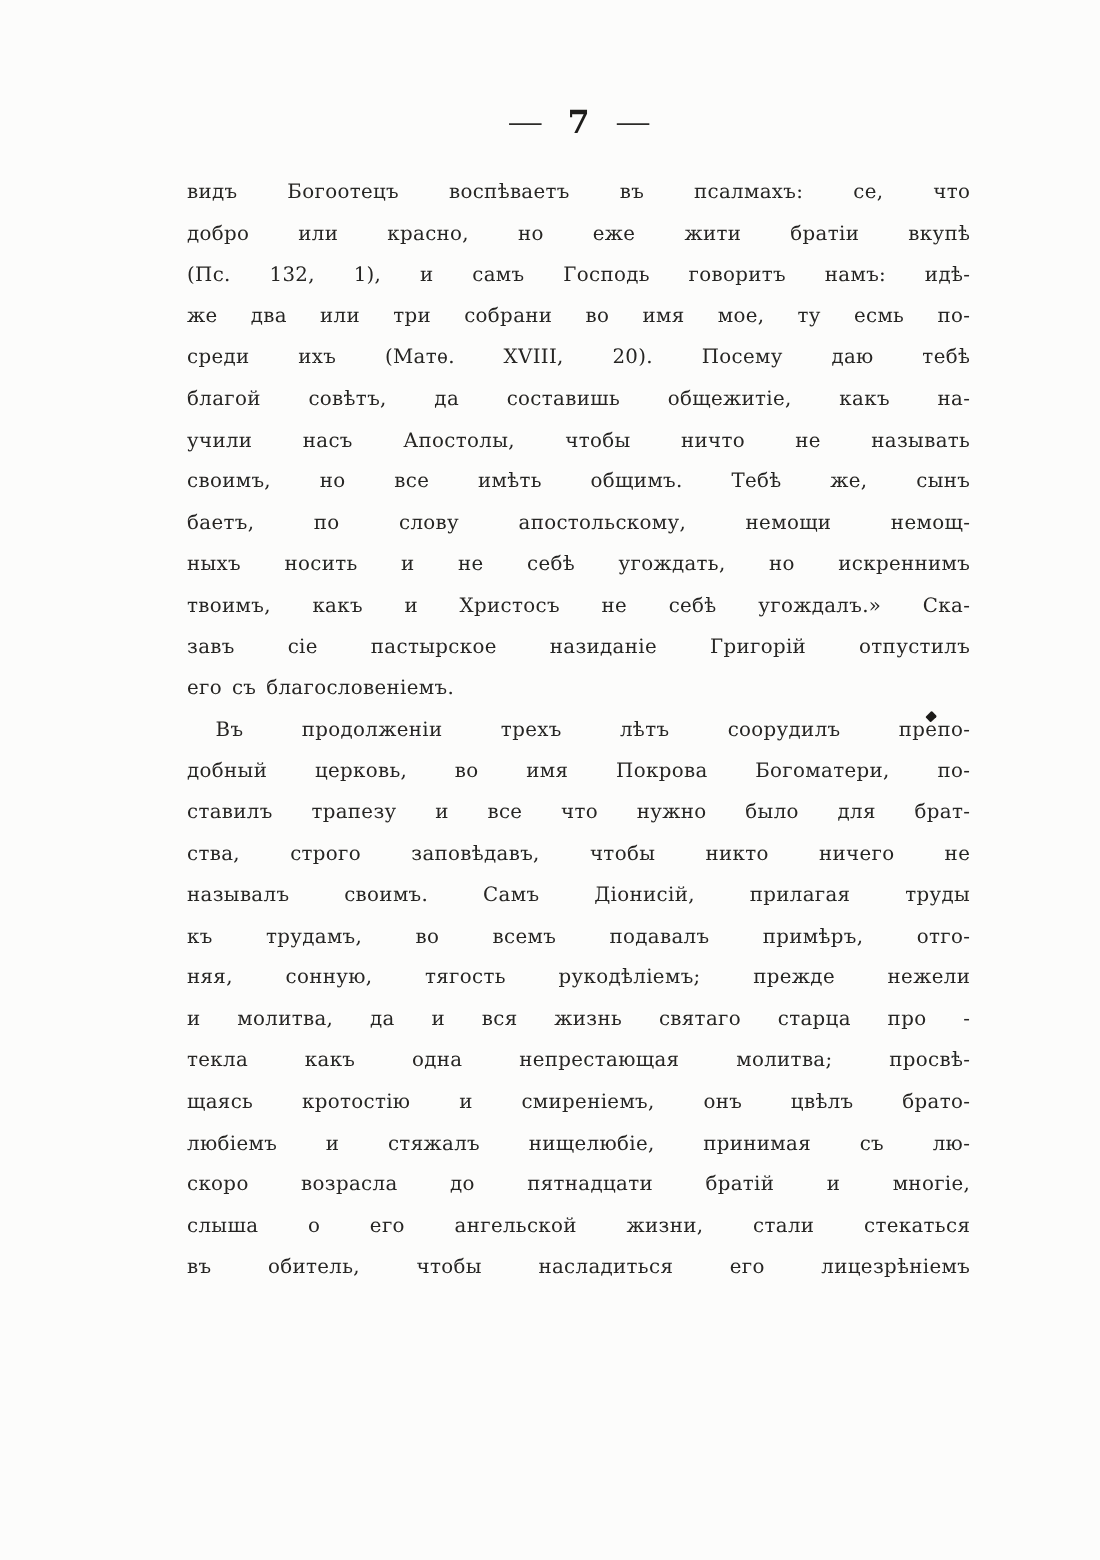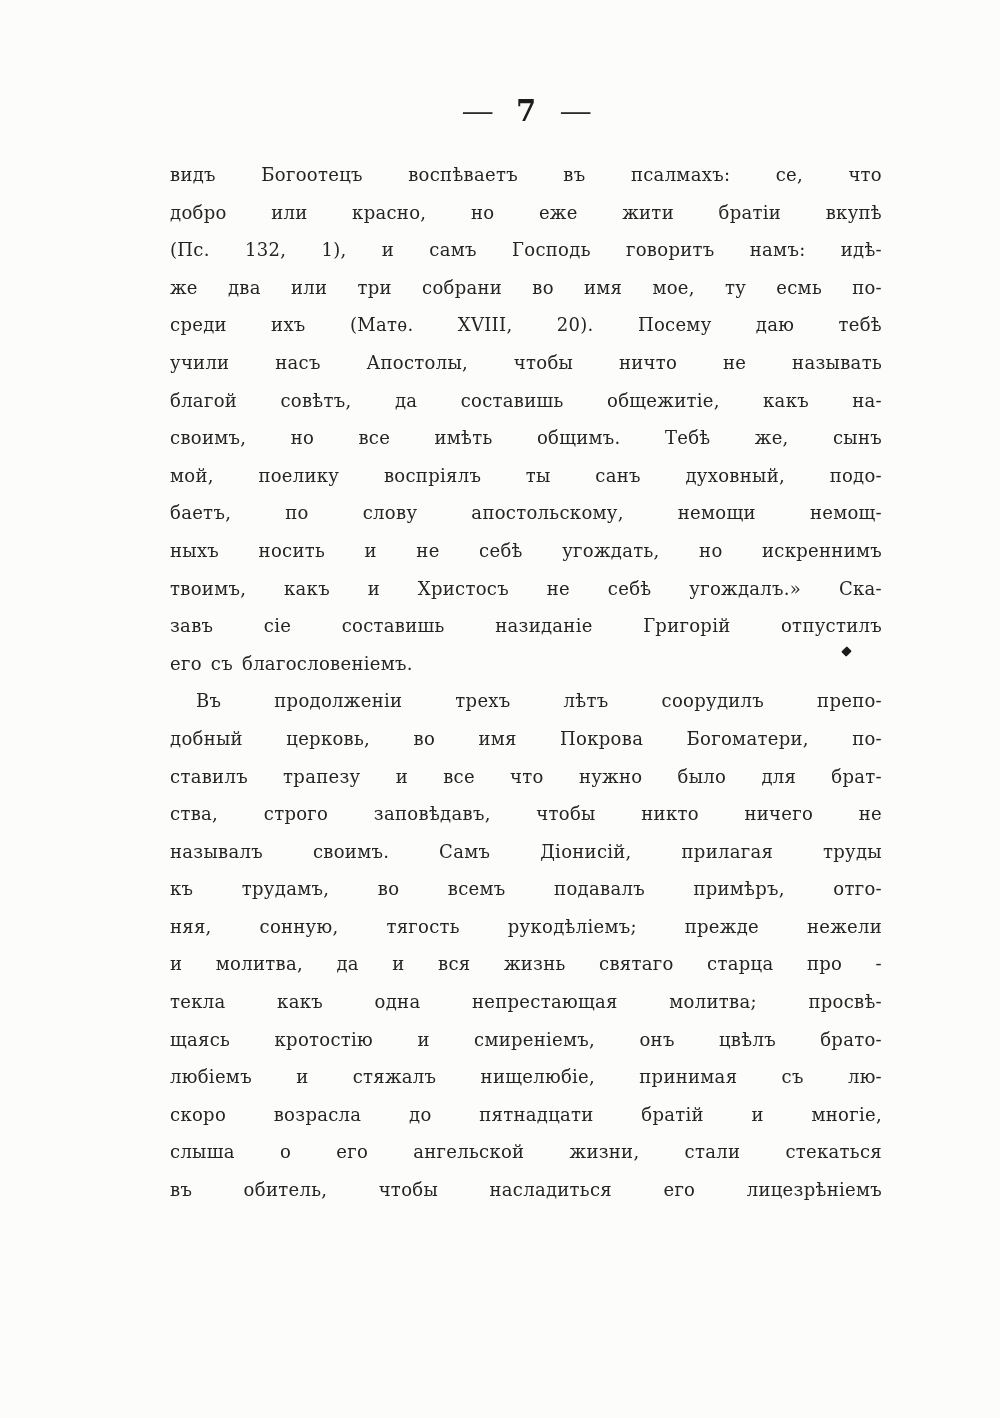--- a/index.html
+++ b/index.html
@@ -60,28 +60,27 @@
     <span class="pagenum">7</span>
     <span class="dash">—</span>
   </div>
 
   <div class="textblock">
     <div class="line">видъ Богоотецъ воспѣваетъ въ псалмахъ: се, что</div>
     <div class="line">добро или красно, но еже жити братіи вкупѣ</div>
     <div class="line">(Пс. 132, 1), и самъ Господь говоритъ намъ: идѣ-</div>
     <div class="line">же два или три собрани во имя мое, ту есмь по-</div>
     <div class="line">среди ихъ (Матѳ. XVIII, 20). Посему даю тебѣ</div>
+    <div class="line">благой совѣтъ, да составишь общежитіе, какъ на-</div>
     <div class="line">учили насъ Апостолы, чтобы ничто не называть</div>
-    <div class="line">благой совѣтъ, да составишь общежитіе, какъ на-</div>
     <div class="line">своимъ, но все имѣть общимъ. Тебѣ же, сынъ</div>
-    <div class="line">мой, поелику воспріялъ ты санъ духовный, подо-</div>
     <div class="line">баетъ, по слову апостольскому, немощи немощ-</div>
     <div class="line">ныхъ носить и не себѣ угождать, но искреннимъ</div>
     <div class="line">твоимъ, какъ и Христосъ не себѣ угождалъ.» Ска-</div>
-    <div class="line">завъ сіе составишь назиданіе Григорій отпустилъ</div>
+    <div class="line">завъ сіе пастырское назиданіе Григорій отпустилъ</div>
     <div class="line para-end">его съ благословеніемъ.</div>
     <div class="line indent">Въ продолженіи трехъ лѣтъ соорудилъ препо-</div>
     <div class="line">добный церковь, во имя Покрова Богоматери, по-</div>
     <div class="line">ставилъ трапезу и все что нужно было для брат-</div>
     <div class="line">ства, строго заповѣдавъ, чтобы никто ничего не</div>
     <div class="line">называлъ своимъ. Самъ Діонисій, прилагая труды</div>
     <div class="line">къ трудамъ, во всемъ подавалъ примѣръ, отго-</div>
     <div class="line">няя, сонную, тягость рукодѣліемъ; прежде нежели</div>
     <div class="line">и молитва, да и вся жизнь святаго старца про -</div>
     <div class="line">текла какъ одна непрестающая молитва; просвѣ-</div>

